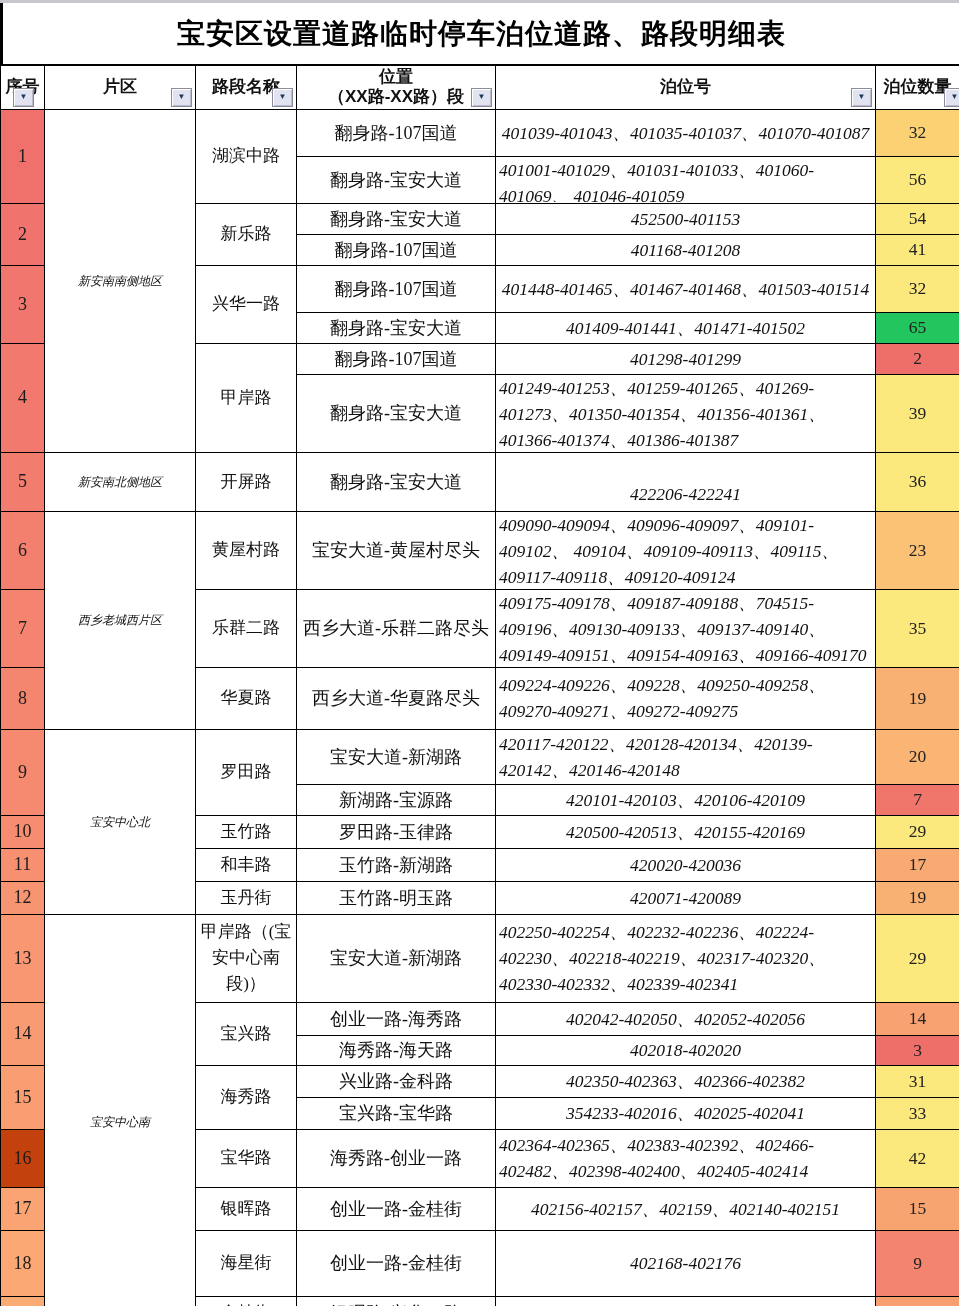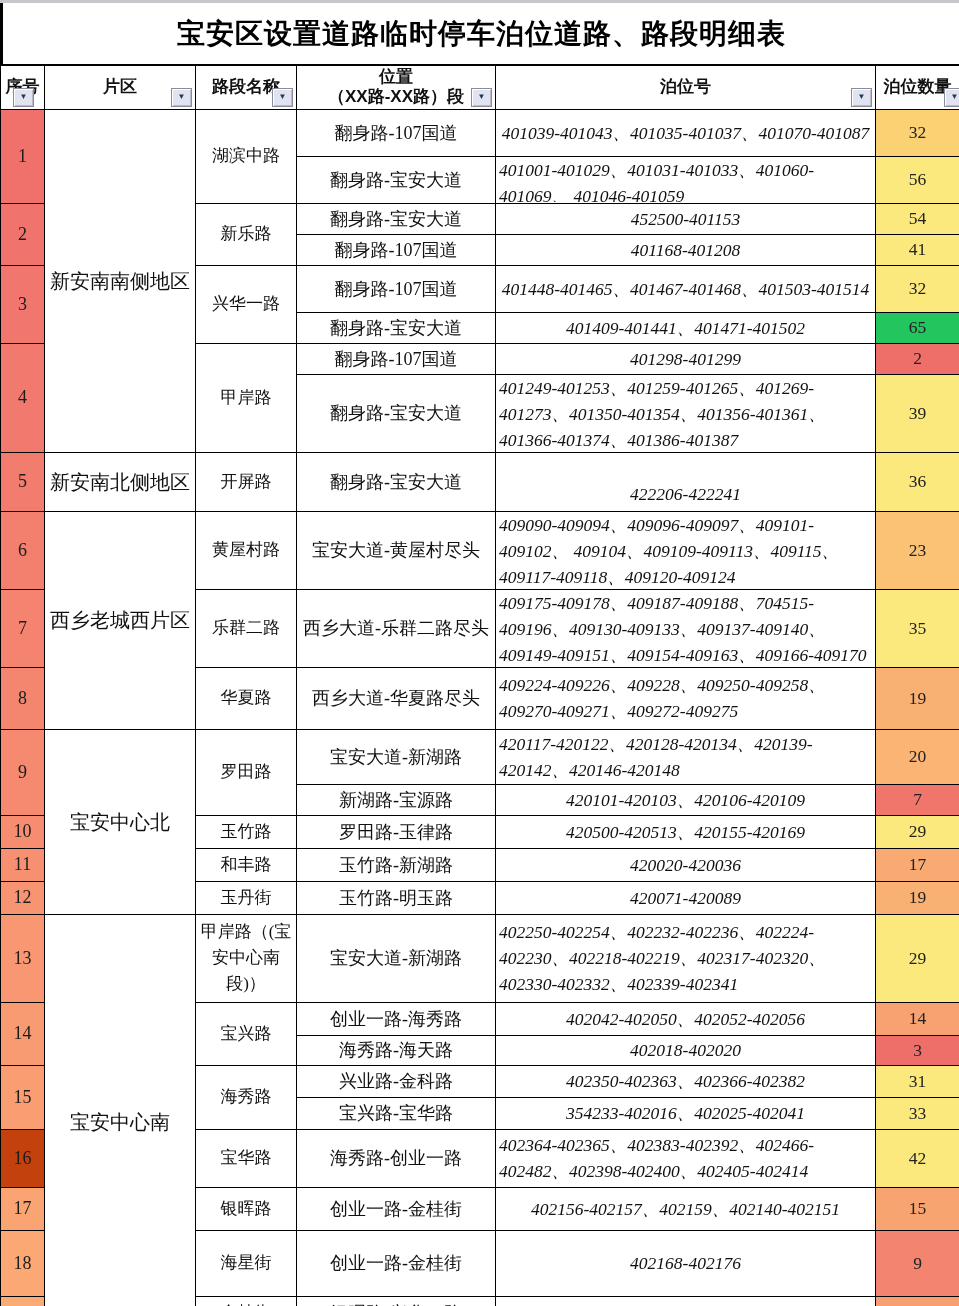--- a/index.html
+++ b/index.html
@@ -53,21 +53,21 @@
     background:#e2e3f0;
     border:1px solid #8b8b9a;
     box-shadow:inset 1px 1px 0 #ffffff, inset -1px -1px 0 #b9bacb;
     display:flex;align-items:center;justify-content:center;
     font-size:8px;line-height:1;color:#17375e;
     cursor:pointer;
   }
   th.h-serial .filter-btn{right:auto;left:12px;}
   th.h-count .filter-btn{right:-6px;}
   td.serial-cell{font-size:18px;color:#1c1c1c;}
-  td.area-cell{font-size:20px;line-height:24px;padding:4px 2px;}
+  td.area-cell{font-size:12px;line-height:24px;padding:4px 2px;font-style:italic;}
   td.road-cell{font-size:17px;line-height:26px;padding:0 3px;}
   td.loc-cell{font-size:18px;line-height:24px;padding:0 2px;}
   td.berth-cell{font-size:17.5px;}
   .berth-box{display:flex;width:100%;overflow:hidden;}
   .berth-box > span{margin:auto;line-height:26px;text-align:left;padding:0 3px;font-style:italic;}
   td.count-cell{font-size:17.5px;color:#222;}
 </style>
 </head>
 <body>
 

